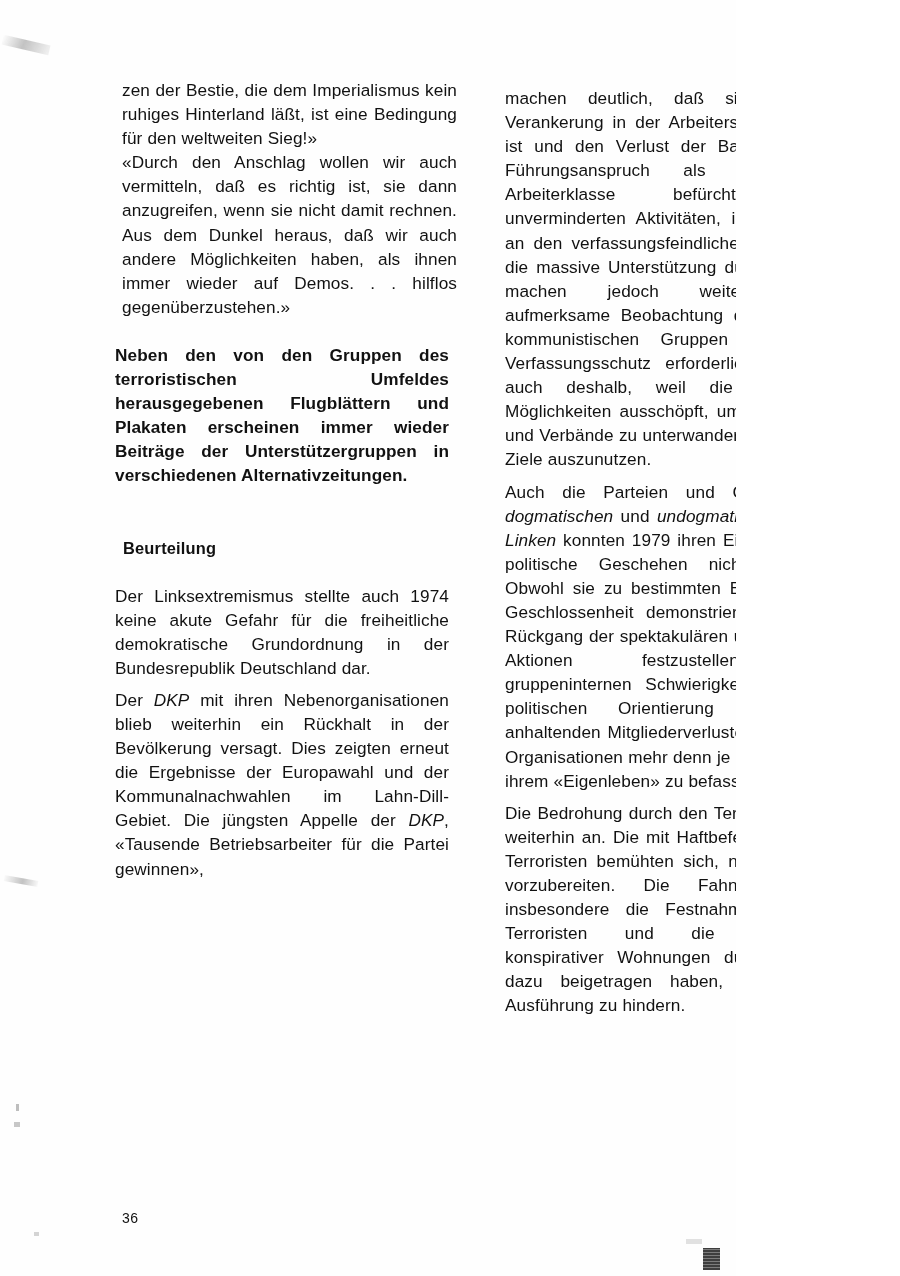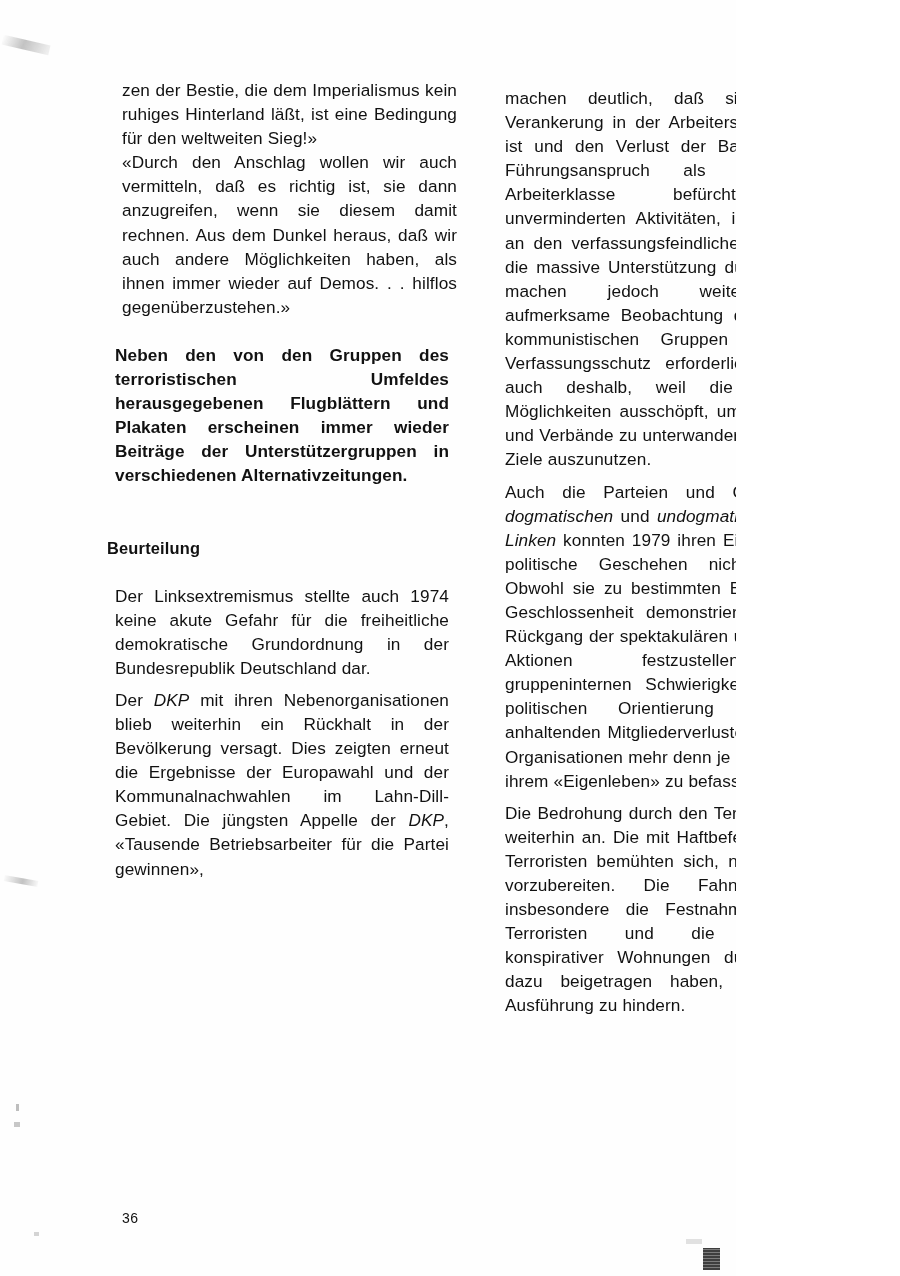--- a/index.html
+++ b/index.html
@@ -123,21 +123,21 @@
   p.quote {
     margin: 0 0 0 15px;
     width: 335px;
   }
   p.gap-before {
     margin-top: 24px;
     font-weight: bold;
   }
 
   .heading {
-    margin: 0;
+    margin: 16px;
     font-size: 16.4px;
     line-height: 24px;
     font-weight: bold;
     letter-spacing: 0.2px;
   }
   .heading-block {
     margin-top: 48px;
     margin-bottom: 24px;
   }
 
@@ -167,21 +167,21 @@
   <div class="artifact artifact-corner-faint"></div>
   <div class="artifact artifact-corner"></div>
 
   <div class="columns">
 
     <div class="column column-left">
 
       <p class="para quote last-line-left">zen der Bestie, die dem Imperialismus kein ruhiges Hinterland läßt, ist eine Bedingung für den weltweiten Sieg!»</p>
 
 
-      <p class="para quote last-line-left">«Durch den Anschlag wollen wir auch vermitteln, daß es richtig ist, sie dann anzugreifen, wenn sie diesem damit rechnen. Aus dem Dunkel heraus, daß wir auch andere Möglichkeiten haben, als ihnen immer wieder auf Demos. . . hilflos gegenüberzustehen.»</p>
+      <p class="para quote last-line-left">«Durch den Anschlag wollen wir auch vermitteln, daß es richtig ist, sie dann anzugreifen, wenn sie nicht damit rechnen. Aus dem Dunkel heraus, daß wir auch andere Möglichkeiten haben, als ihnen immer wieder auf Demos. . . hilflos gegenüberzustehen.»</p>
 
 
       <p class="para gap-before last-line-left">Neben den von den Gruppen des terroristischen Umfeldes herausgegebenen Flugblättern und Plakaten erscheinen immer wieder Beiträge der Unterstützergruppen in verschiedenen Alternativzeitungen.</p>
 
       <h2 class="heading heading-block">Beurteilung</h2>
 
       <p class="para last-line-left">Der Linksextremismus stellte auch 1974 keine akute Gefahr für die freiheitliche demokratische Grundordnung in der Bundesrepublik Deutschland dar.</p>
 
       <p class="para last-line-left">Der <em class="it">DKP</em> mit ihren Nebenorganisationen blieb weiterhin ein Rückhalt in der Bevölkerung versagt. Dies zeigten erneut die Ergebnisse der Europawahl und der Kommunalnachwahlen im Lahn-Dill-Gebiet. Die jüngsten Appelle der <em class="it">DKP</em>, «Tausende Betriebsarbeiter für die Partei gewinnen»,</p>
 

